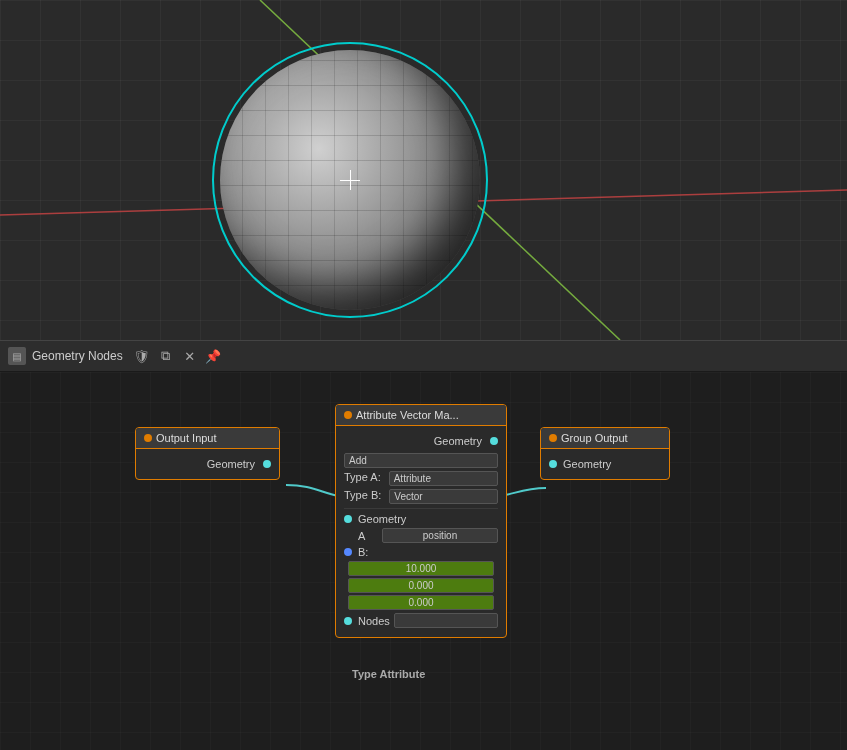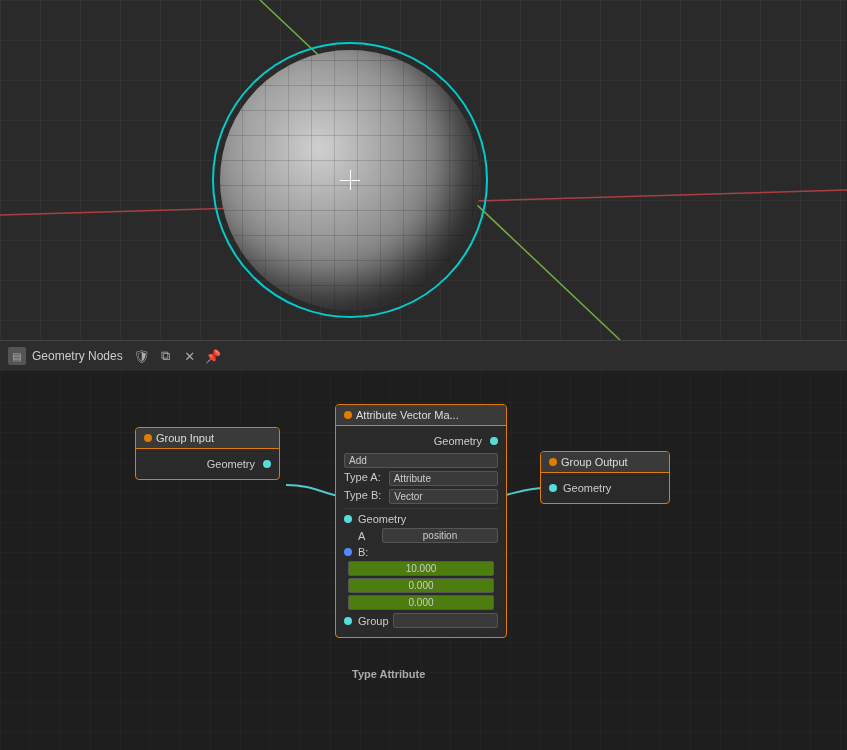--- a/index.html
+++ b/index.html
@@ -258,21 +258,20 @@
       left: 135px;
       top: 55px;
       width: 145px;
     }
 
     
     #node-group-output {
       left: 540px;
       top: 55px;
       width: 118px;
-      margin-top: 24px;
     }
 
     
     #node-attr-vec {
       left: 335px;
       top: 32px;
       width: 172px;
     }
 
     .node-row {
@@ -392,21 +391,21 @@
   <svg id="connections">
 
     <path d="M 286 113 C 320 113, 325 126, 360 126" stroke="#5dd" stroke-width="2" fill="none" opacity="0.9"></path>
 
     <path d="M 480 126 C 510 126, 518 116, 546 116" stroke="#5dd" stroke-width="2" fill="none" opacity="0.9"></path>
   </svg>
 
   <div class="node" id="node-group-input">
     <div class="node-header">
       <div class="node-dot"></div>
-      <span>Group Input</span>
+      <span>Output Input</span>
     </div>
     <div class="node-body">
       <div class="socket-row">
         <span class="socket-label socket-right" style="margin-left:auto;margin-right:8px;">Geometry</span>
         <div class="socket socket-teal socket-small"></div>
       </div>
     </div>
   </div>
 
   <div class="node" id="node-group-output">
@@ -479,21 +478,21 @@
       <div class="field-row">
         <input class="field-value" type="text" value="0.000" style="">
       </div>
 
       <div class="field-row">
         <input class="field-value" type="text" value="0.000" style="">
       </div>
 
       <div class="socket-row">
         <div class="socket socket-teal socket-small"></div>
-        <span class="socket-label">Group</span>
+        <span class="socket-label">Nodes</span>
         <input class="node-input-field" style="flex: 1 1 0%; margin-left: 4px;" type="text" value="">
       </div>
 
     </div>
   </div>
 
   <div style="position:absolute; left:348px; top:295px;font-weight:bold;">
     <span class="type-attr-label">Type Attribute</span>
   </div>
 

